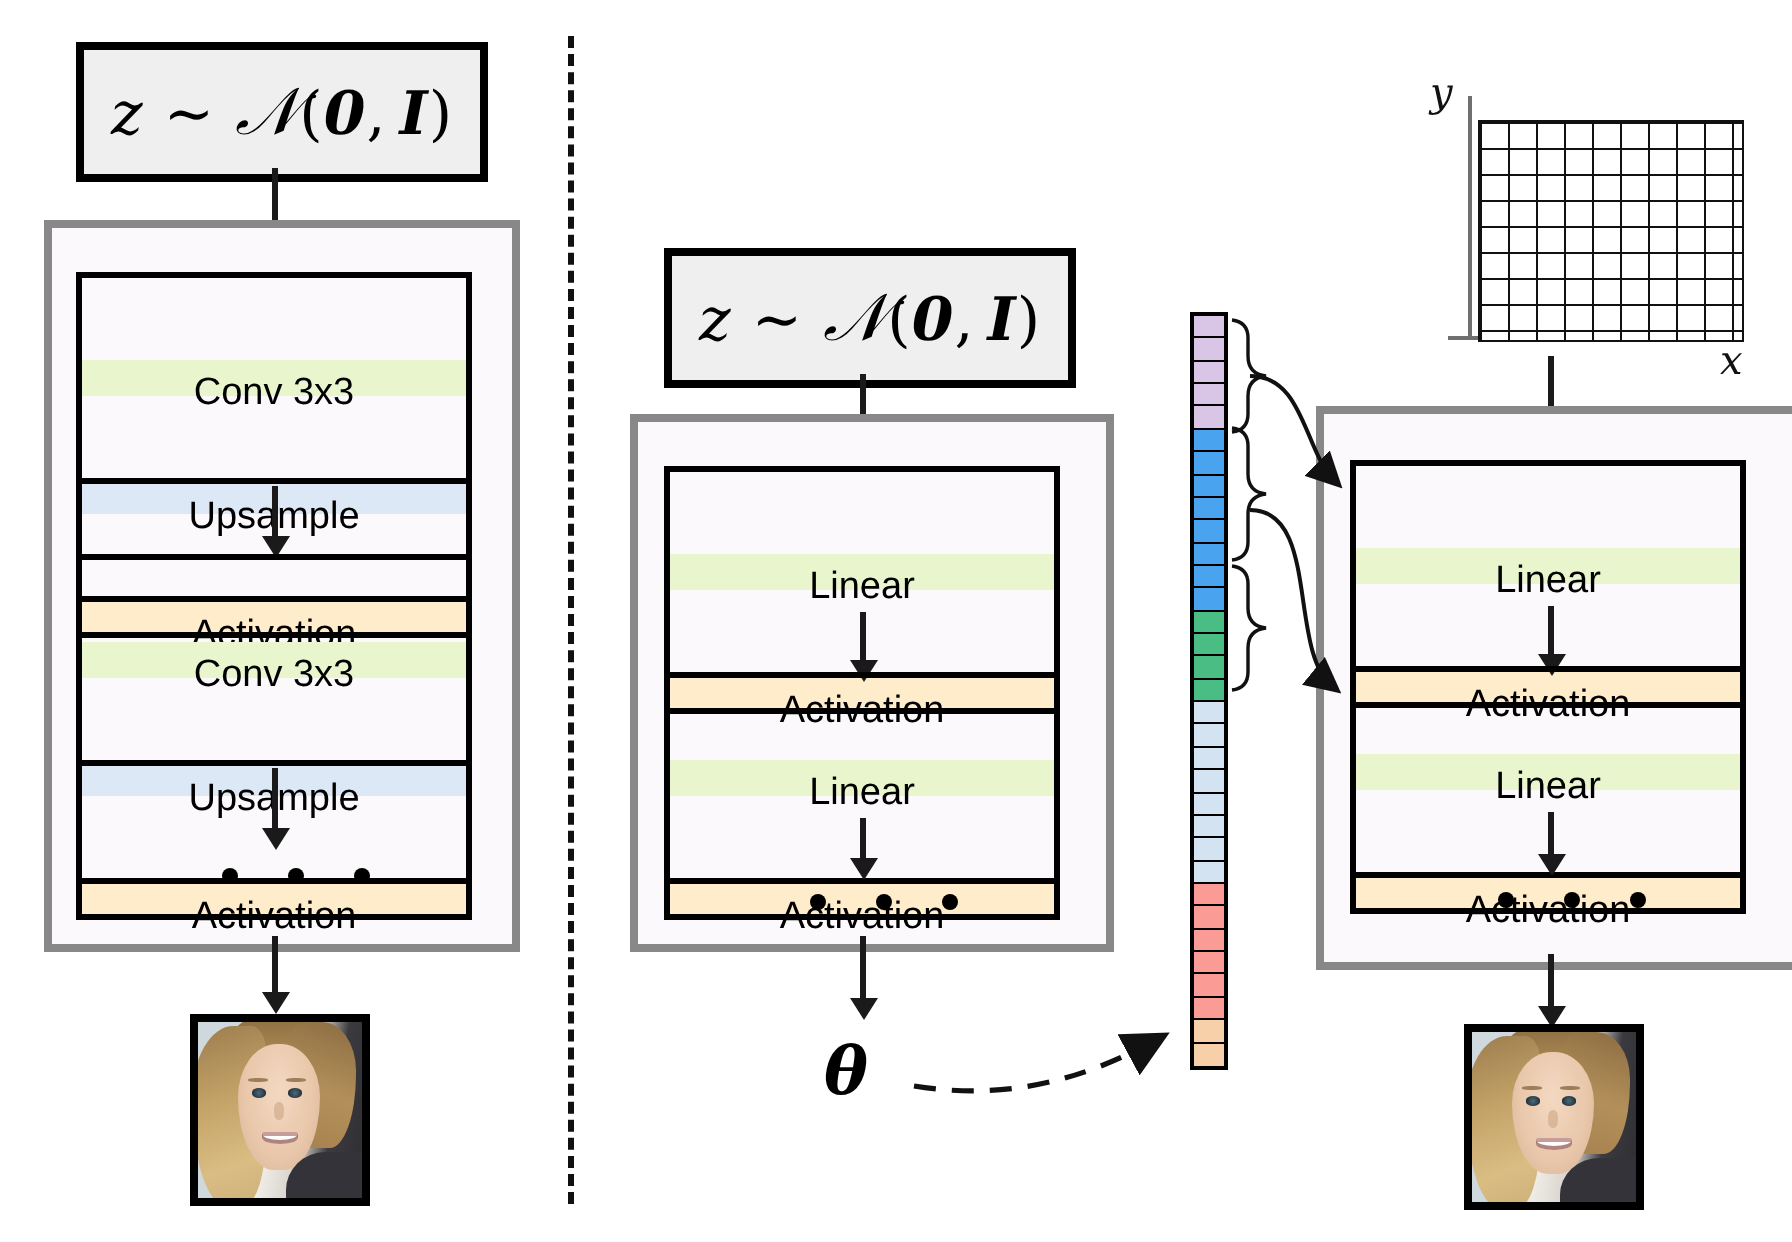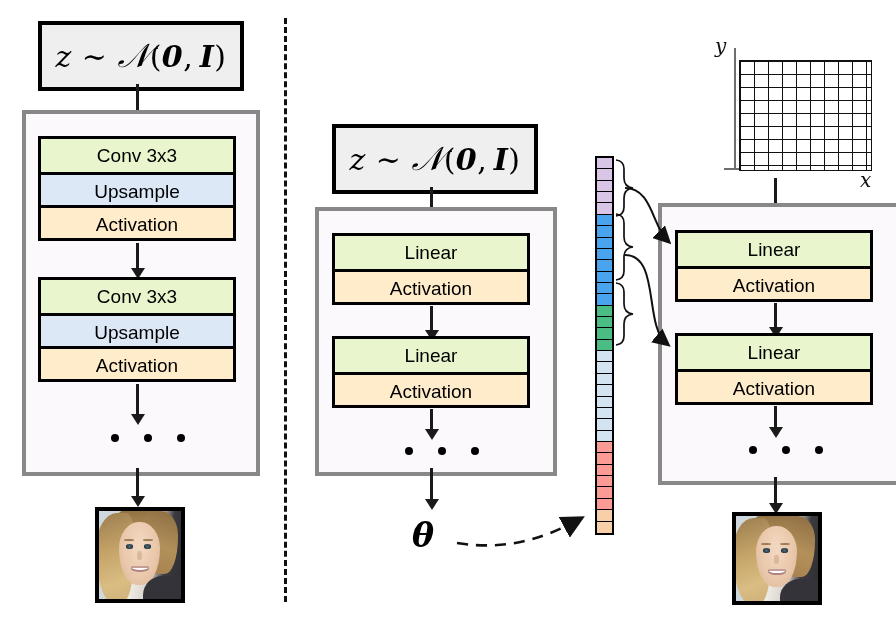--- a/index.html
+++ b/index.html
@@ -12,22 +12,22 @@
   .zbox{position:absolute;background:#efefef;border:4px solid #000;
         display:flex;align-items:center;justify-content:center;}
   .zbox .math{font-family:"DejaVu Serif", serif;font-style:italic;
         font-size:30px;letter-spacing:.5px;white-space:nowrap;}
   .zbox .math .cal{font-size:33px;}
   .zbox .math .bold{font-weight:bold;font-style:italic;}
 
   .container{position:absolute;background:#fbf9fc;border:4px solid #888888;}
 
   .stack{position:absolute;border:3px solid #000;box-sizing:border-box;}
-  .layer{height:33px;line-height:33px;text-align:center;font-size:19px;
-         box-sizing:border-box;}
+  .layer{height:18px;line-height:33px;text-align:center;font-size:19px;
+         box-sizing:border-box;margin-top:41px;}
   .layer + .layer{border-top:3px solid #000;}
   .lg{background:#e9f5cc;}
   .lb{background:#dce8f6;}
   .lo{background:#ffeccb;}
 
   .dots{position:absolute;display:flex;gap:25px;align-items:center;}
   .dots i{display:block;width:8px;height:8px;border-radius:50%;background:#000;}
 
   
   .arrow{position:absolute;width:3px;background:#1a1a1a;}

